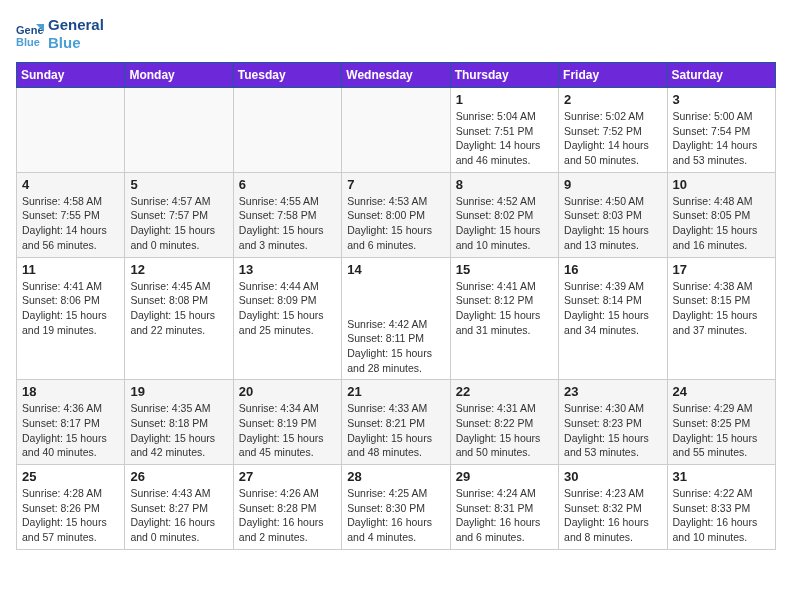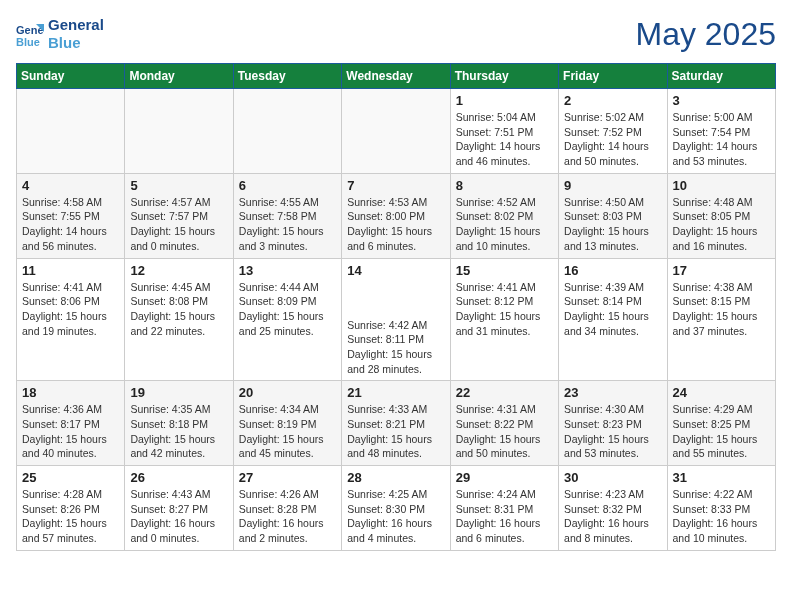--- a/index.html
+++ b/index.html
@@ -36,21 +36,21 @@
     .subtitle {
       font-size: 14px;
       color: #333;
     }
     table {
       width: 100%;
       border-collapse: collapse;
       font-size: 11px;
     }
     thead tr th {
-      background-color: #15803d;
+      background-color: #6d28d9;
       color: #fff;
       padding: 5px 4px;
       text-align: left;
       font-size: 12px;
       font-weight: bold;
       border: 1px solid #1a5a9a;
     }
     tbody tr td {
       border: 1px solid #ccc;
       vertical-align: top;
@@ -86,21 +86,20 @@
       <text x="0" y="14" font-size="11" font-weight="bold" fill="#1a4a8a">General</text>
       <text x="0" y="26" font-size="11" font-weight="bold" fill="#4a9fd4">Blue</text>
       <polygon points="20,4 28,4 28,12" fill="#4a9fd4"></polygon>
     </svg>
     <div>
       <div style="font-size:15px; font-weight:bold; color:#1a4a8a; line-height:1.2;">General</div>
       <div style="font-size:15px; font-weight:bold; color:#4a9fd4; line-height:1.2;">Blue</div>
     </div>
   </div>
   <div class="title-block">
-    <div class="month-title">May 2025</div>
   </div>
 </div>
 
 <table>
   <thead>
     <tr>
     <th>Sunday</th>
         <th>Monday</th>
         <th>Tuesday</th>
         <th>Wednesday</th>

